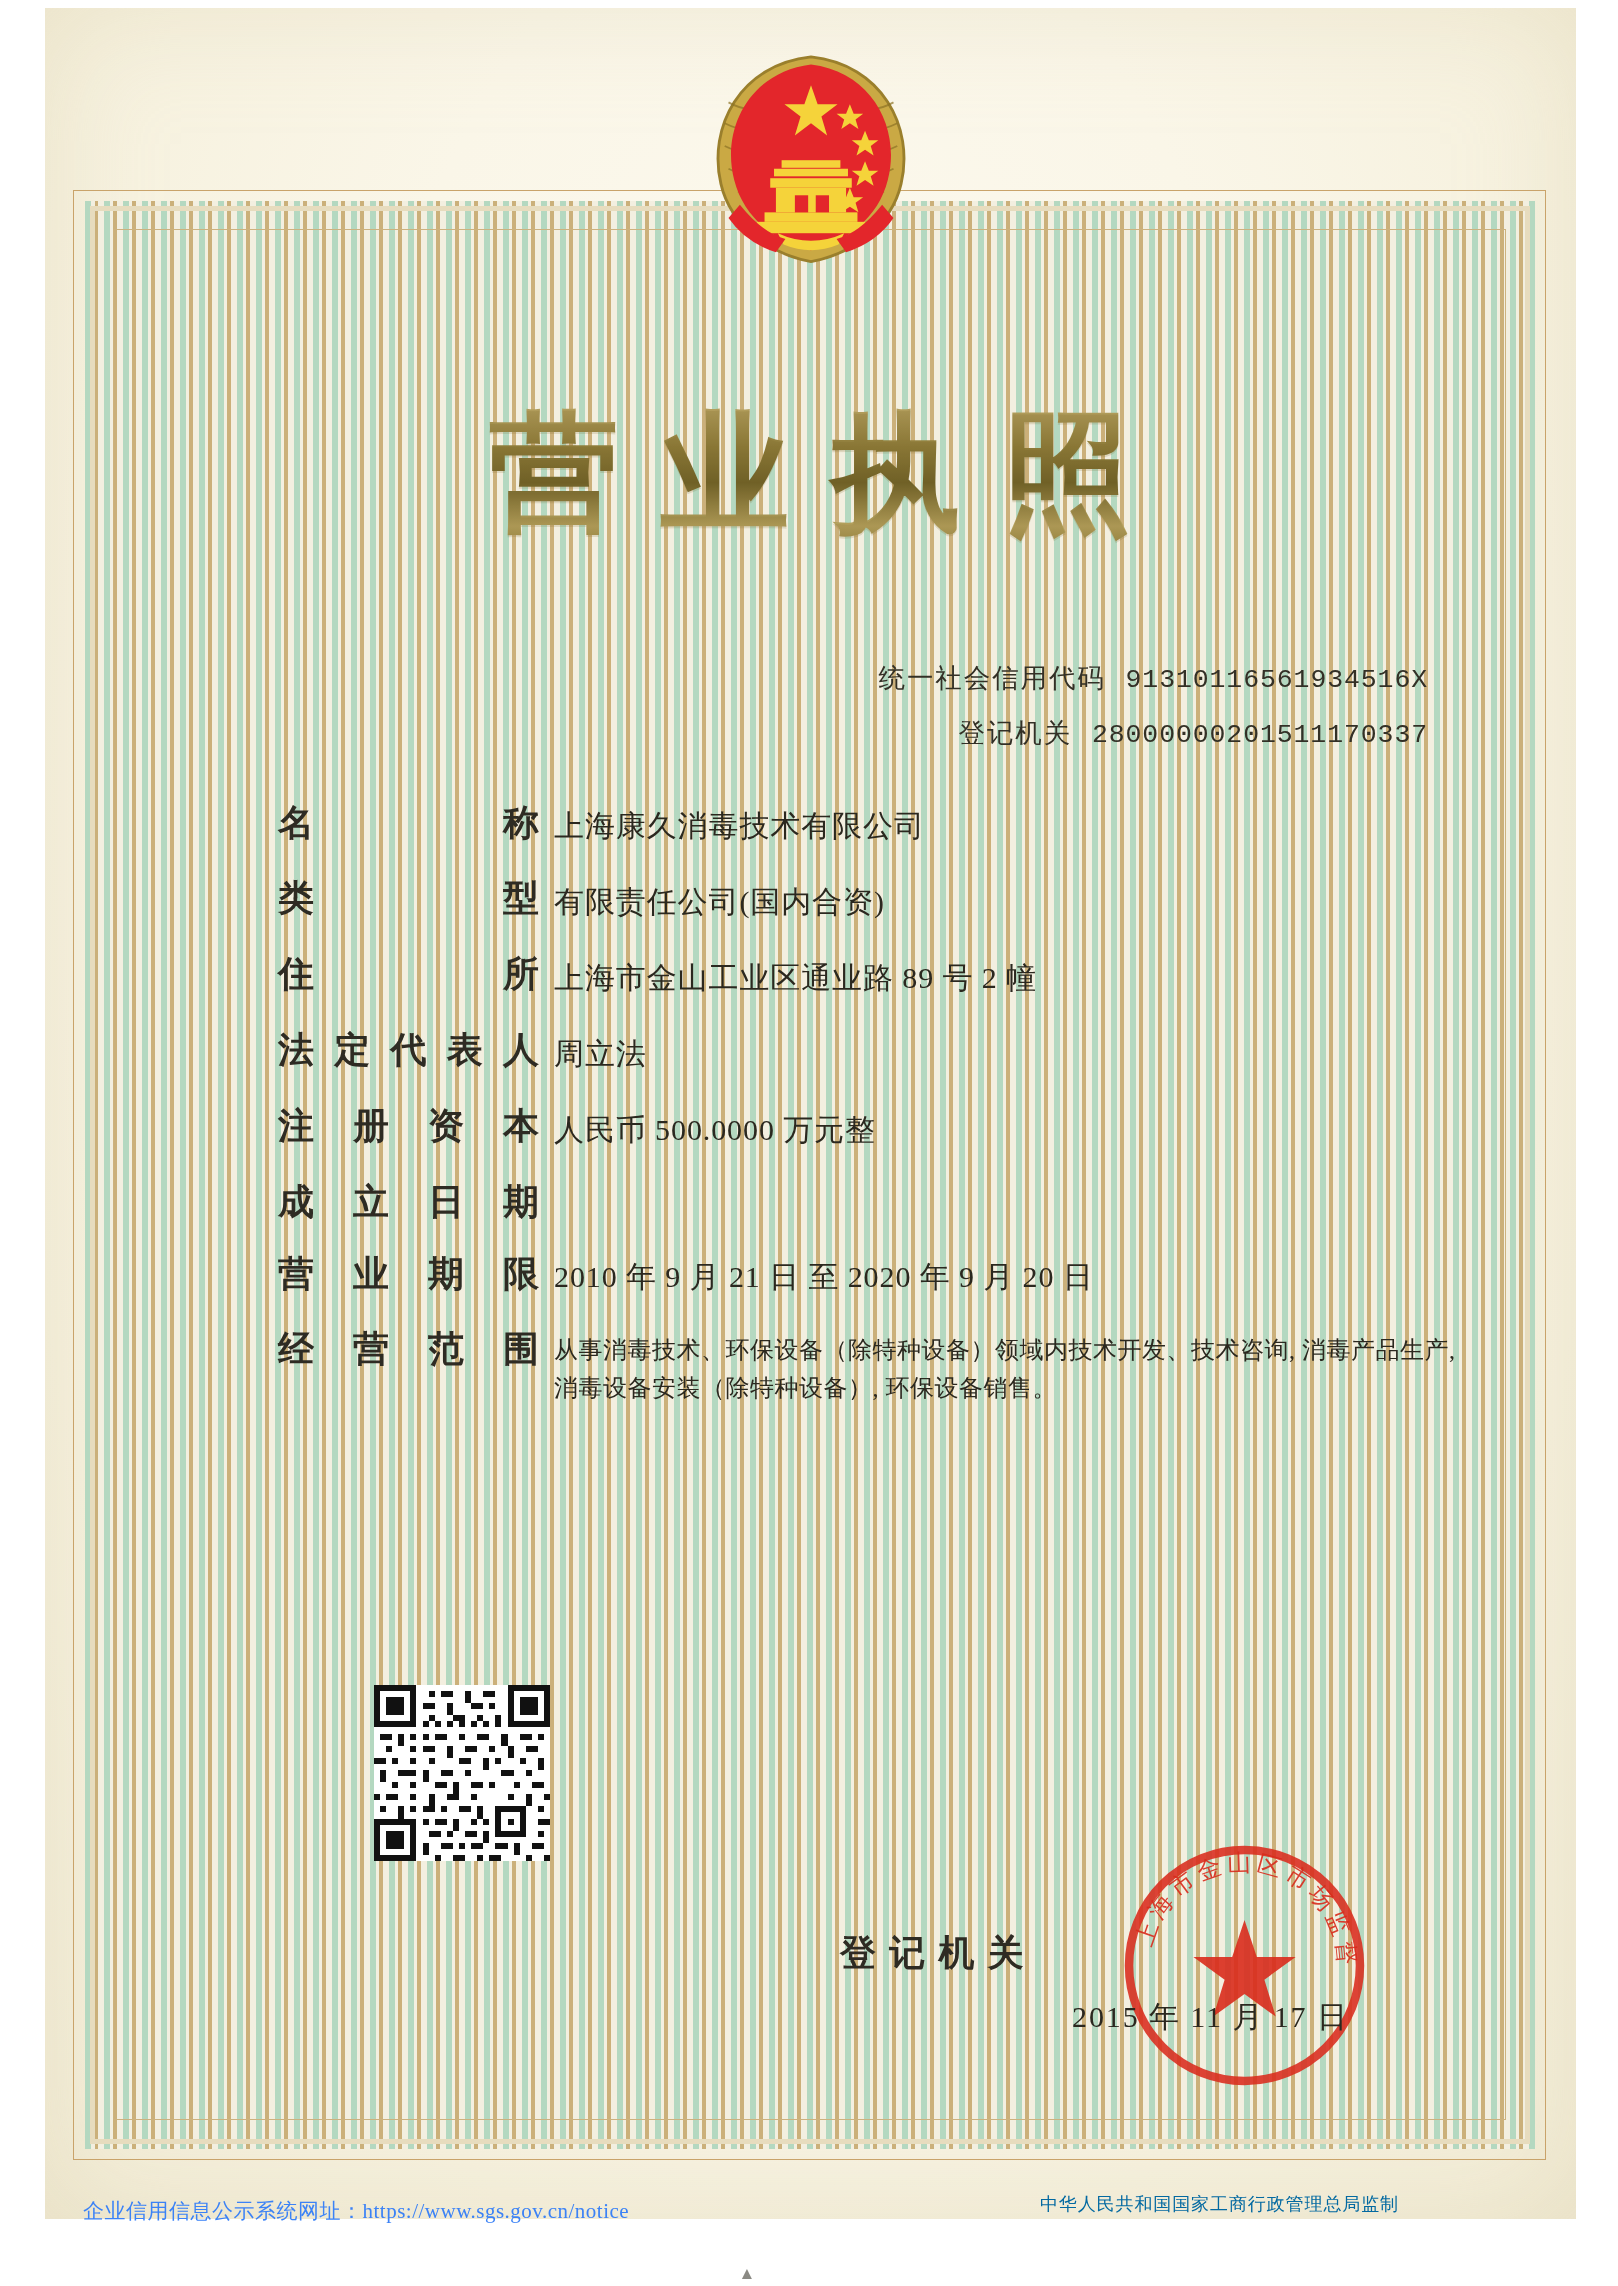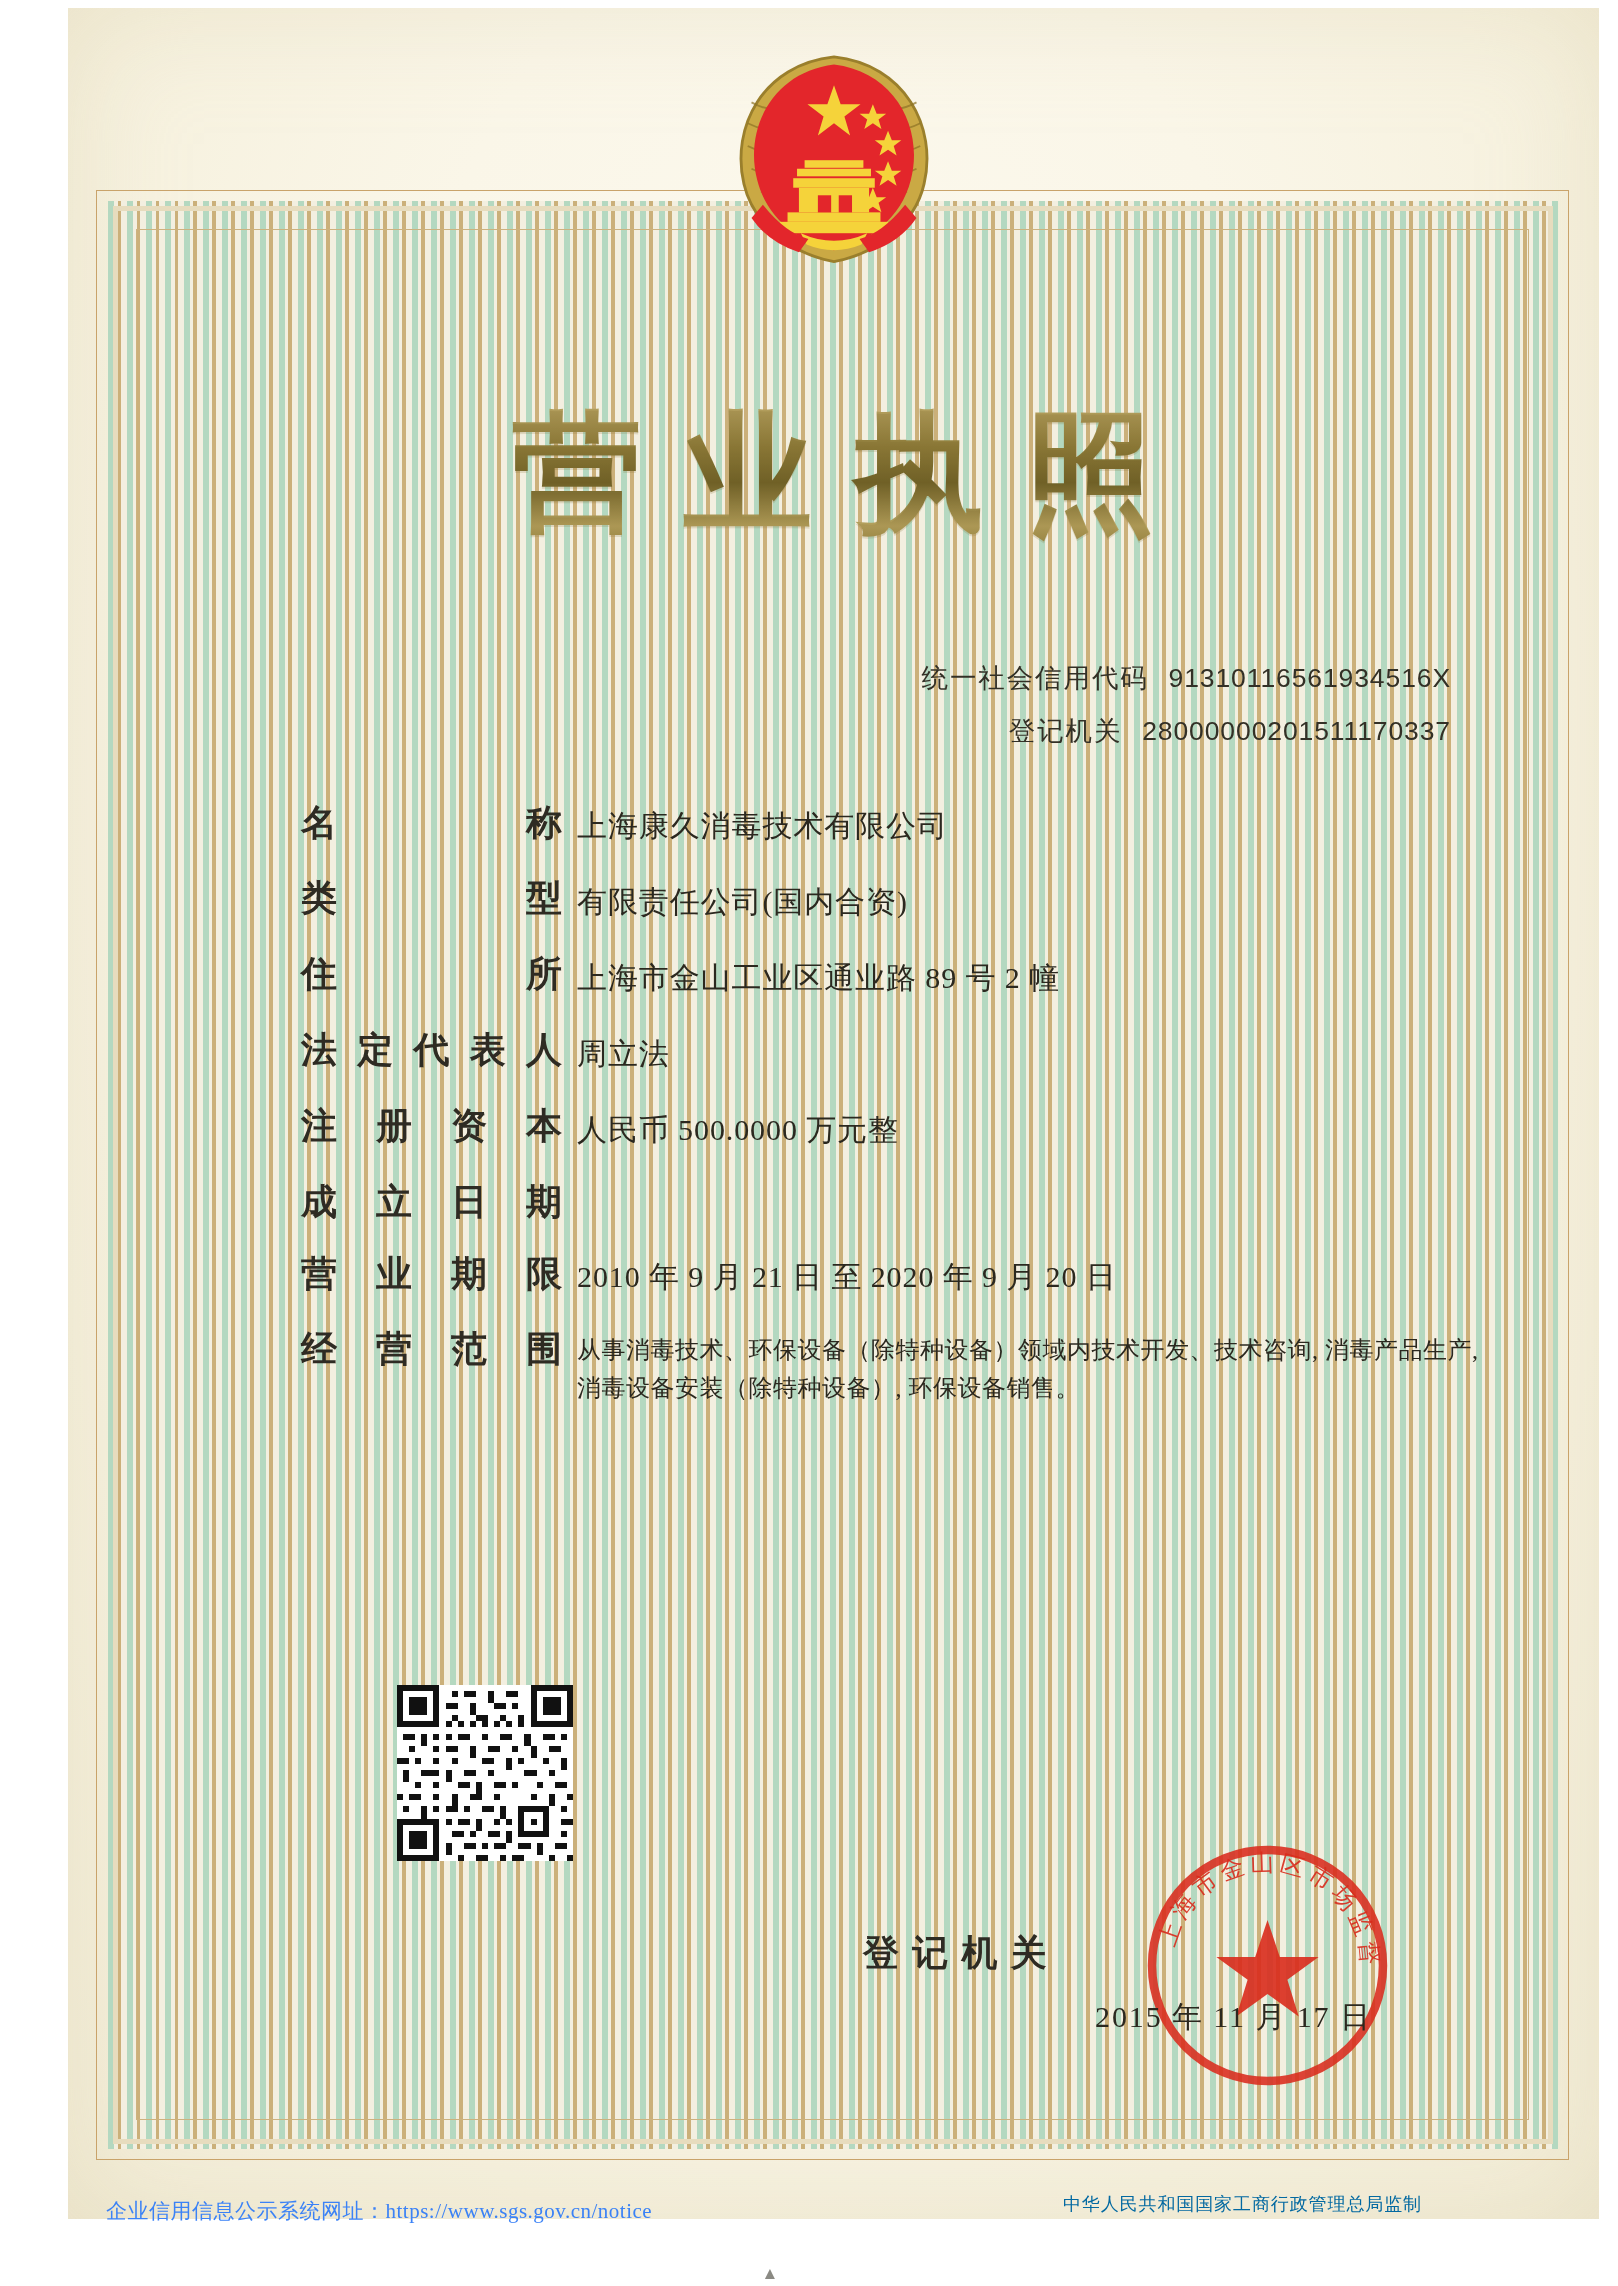--- a/index.html
+++ b/index.html
@@ -15,21 +15,20 @@
     overflow: hidden;
   }
 
   
   .page {
     position: absolute;
     left: 0; top: 0;
     width: 1494px;
     height: 2286px;
     background: #ffffff;
-    margin-left: 23px;
   }
 
   .cert {
     position: absolute;
     left: 45px;
     top: 7.6px;
     width: 1531px;
     height: 2211px;
     background:
       radial-gradient(ellipse at 50% 35%, #fdfaf0 0%, #faf6e8 45%, #f6f1de 75%, #f2ecd6 100%);
@@ -134,21 +133,21 @@
   .code-line {
     font-size: 26.5px;
     line-height: 53px;
     white-space: nowrap;
   }
   .code-label {
     font-family: "Liberation Serif", serif;
     letter-spacing: 1.9px;
   }
   .code-value {
-    font-family: Liberation Sans, sans-serif;
+    font-family: Liberation Mono, monospace;
     letter-spacing: 0.9px;
     margin-left: 13.2px;
   }
 
   
   .fields {
     position: absolute;
     left: 233px;
     top: 793px;
     width: 1183px;

